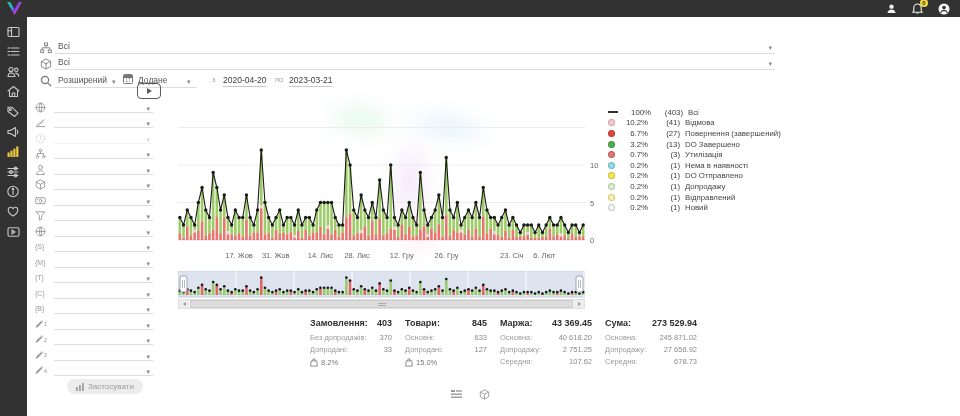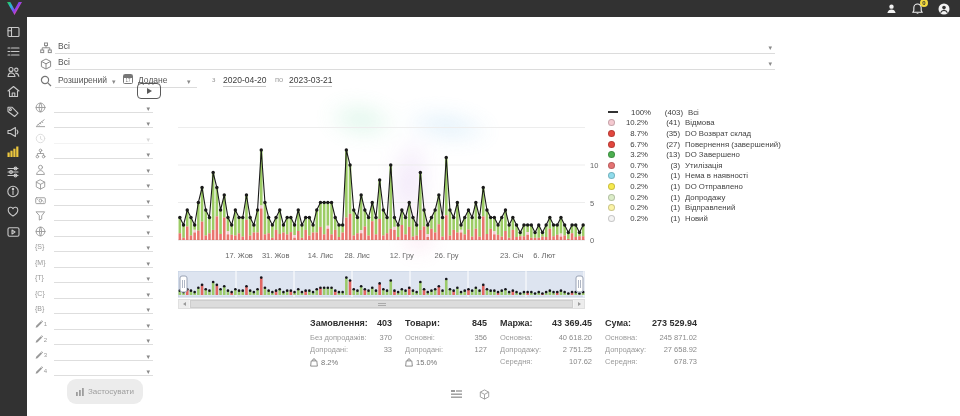--- a/index.html
+++ b/index.html
@@ -35,21 +35,21 @@
     display:flex; align-items:center; justify-content:center; cursor:pointer; }
   .video-btn .tri { width:0; height:0; border-left:5px solid #5a5a5a; border-top:3.5px solid transparent; border-bottom:3.5px solid transparent; }
   
   .rail { position:absolute; left:0; top:83px; width:132px; }
   .rail-row { position:relative; height:15.5px; }
   .rail-ic { position:absolute; left:8px; top:1px; width:12px; height:12px; color:#9a9a9a; font-size:8px; display:flex; align-items:center; }
   .rail-line { position:absolute; left:27px; right:6px; bottom:3px; border-bottom:1px solid #dedede; }
   .rail-caret { position:absolute; right:9px; bottom:4px; }
   .rail-row.disabled { opacity:.35; }
   .pencil-sub { font-size:6px; color:#9a9a9a; margin-left:1px; }
-  .apply-btn { position:absolute; left:40px; top:362px; height:25px; padding:0 9px; border-radius:9px; background:#ececec;
+  .apply-btn { position:absolute; left:40px; top:362px; height:15px; padding:0 9px; border-radius:9px; background:#ececec;
     color:#9e9e9e; font-size:8px; display:flex; align-items:center; gap:4px; border:none; cursor:pointer; }
   
   .plot-svg { position:absolute; left:151px; top:83px; }
   .y-tick { position:absolute; left:563px; width:18px; font-size:7.5px; color:#666; }
   .x-tick { position:absolute; top:234px; width:44px; text-align:center; font-size:7.5px; color:#666; }
   .watermark { position:absolute; left:258px; top:84px; width:215px; height:150px; pointer-events:none;
     background:
       radial-gradient(55px 30px at 32% 16%, rgba(120,220,170,.55), transparent 70%),
       radial-gradient(70px 26px at 72% 12%, rgba(120,190,235,.5), transparent 70%),
       radial-gradient(34px 70px at 58% 52%, rgba(185,130,225,.45), transparent 70%),
@@ -778,26 +778,20 @@
         <span>Всі</span>
       </div>
       <div class="lg-row">
         <span class="lg-sw" style="background: rgb(244, 201, 208);"></span>
         <span class="lg-pct">10.2%</span>
         <span class="lg-cnt">(41)</span>
         <span>Відмова</span>
       </div>
       <div class="lg-row">
         <span class="lg-sw" style="background: rgb(226, 71, 62);"></span>
-        <span class="lg-pct">8.7%</span>
-        <span class="lg-cnt">(35)</span>
-        <span>DO Возврат склад</span>
-      </div>
-      <div class="lg-row">
-        <span class="lg-sw" style="background: rgb(226, 71, 62);"></span>
         <span class="lg-pct">6.7%</span>
         <span class="lg-cnt">(27)</span>
         <span>Повернення (завершений)</span>
       </div>
       <div class="lg-row">
         <span class="lg-sw" style="background: rgb(76, 175, 80);"></span>
         <span class="lg-pct">3.2%</span>
         <span class="lg-cnt">(13)</span>
         <span>DO Завершено</span>
       </div>
@@ -1111,21 +1105,21 @@
           <span>8.2%</span>
         </div>
       </div>
       <div class="st-col">
         <div class="st-head">
           <span class="t">Товари:</span>
           <span class="v">845</span>
         </div>
         <div class="st-row">
           <span class="l">Основні:</span>
-          <span class="v">356</span>
+          <span class="v">633</span>
         </div>
         <div class="st-row">
           <span class="l">Допродані:</span>
           <span class="v">127</span>
         </div>
         <div class="st-badge">
           <svg width="8" height="9" viewBox="0 0 10 11">
             <path d="M1.5 3.5h7l.7 6.5H.8z" fill="none" stroke="#757575" stroke-width="1"></path>
             <path d="M3.3 3.5V2.6a1.7 1.7 0 0 1 3.4 0v.9" fill="none" stroke="#757575" stroke-width="1"></path>
           </svg>

